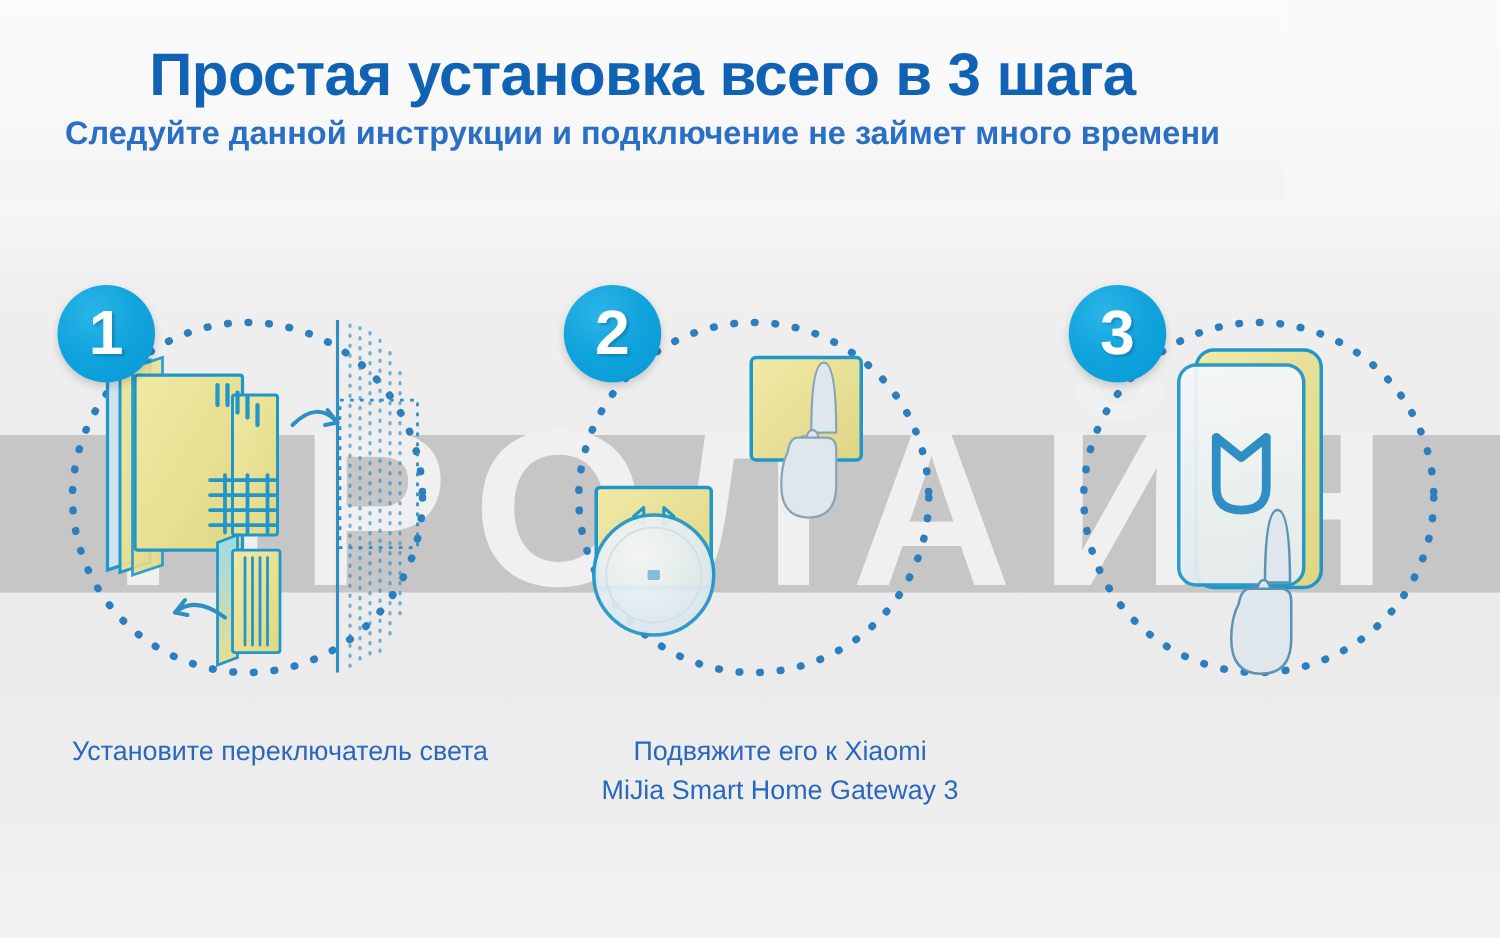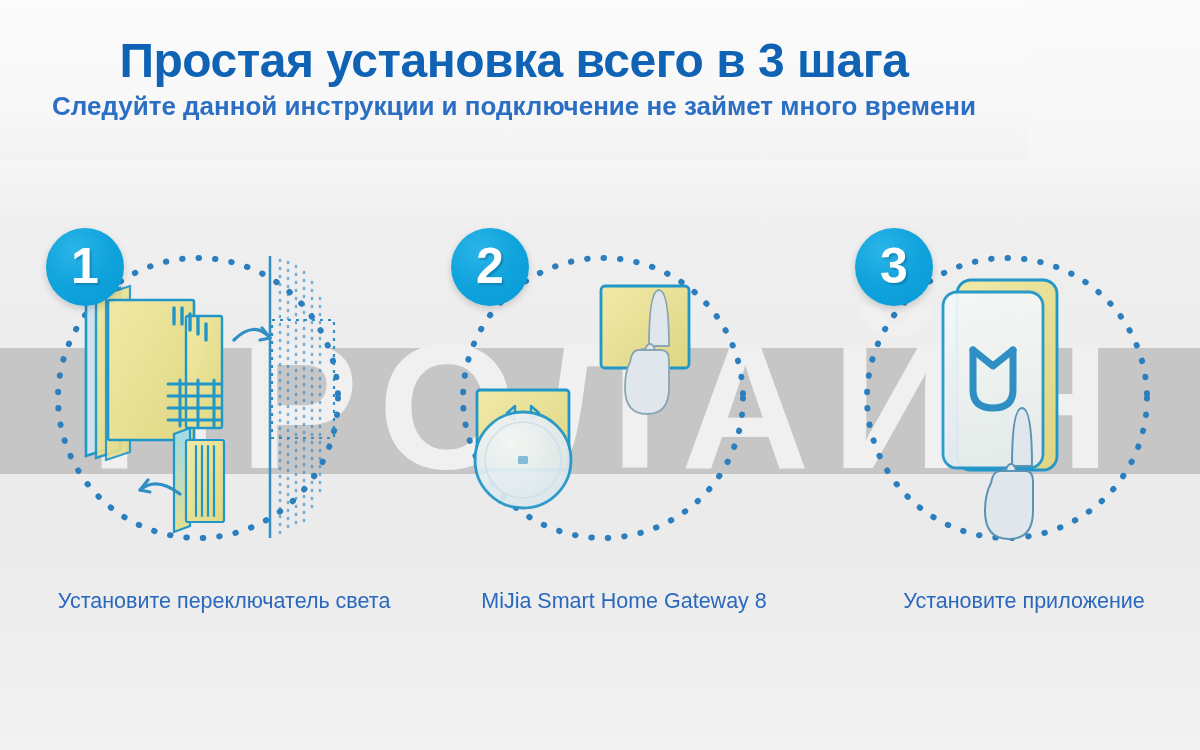--- a/index.html
+++ b/index.html
@@ -248,21 +248,22 @@
             <rect x="65" y="218" width="10" height="8" rx="1.6"></rect>
           </g>
         </svg>
 
         <div class="badge">
           <span>2</span>
         </div>
       </div>
 
       <div class="caption">
-        <span class="ln">MiJia Smart Home Gateway 8</span>
+        <span class="ln">Подвяжите его к Xiaomi</span>
+        <span class="ln">MiJia Smart Home Gateway 3</span>
       </div>
     </div>
 
     <div class="step s3">
       <div class="art">
         <svg viewBox="0 0 300 330" xmlns="http://www.w3.org/2000/svg">
           <defs>
             <linearGradient id="g3a" x1="0" y1="0" x2="1" y2="1">
               <stop offset="0" stop-color="#f1eaa8"></stop>
                 <stop offset="1" stop-color="#ded583"></stop>
@@ -291,19 +292,16 @@
             <path d="M148 245 q0-19 6-19 q6 0 6 19 z"></path>
             <path d="M134 245 q-6 11 -6 28 q0 28 24 28 q24 0 24 -28 l0 -30 q0 -10 -8 -10 l-25 0 q-7 0 -9 12 z"></path>
           </g>
         </svg>
 
         <div class="badge">
           <span>3</span>
         </div>
       </div>
 
-      <div class="caption">
-        <span class="ln">Установите приложение</span>
-      </div>
     </div>
 
   </div>
 </div>
 
 </body></html>

